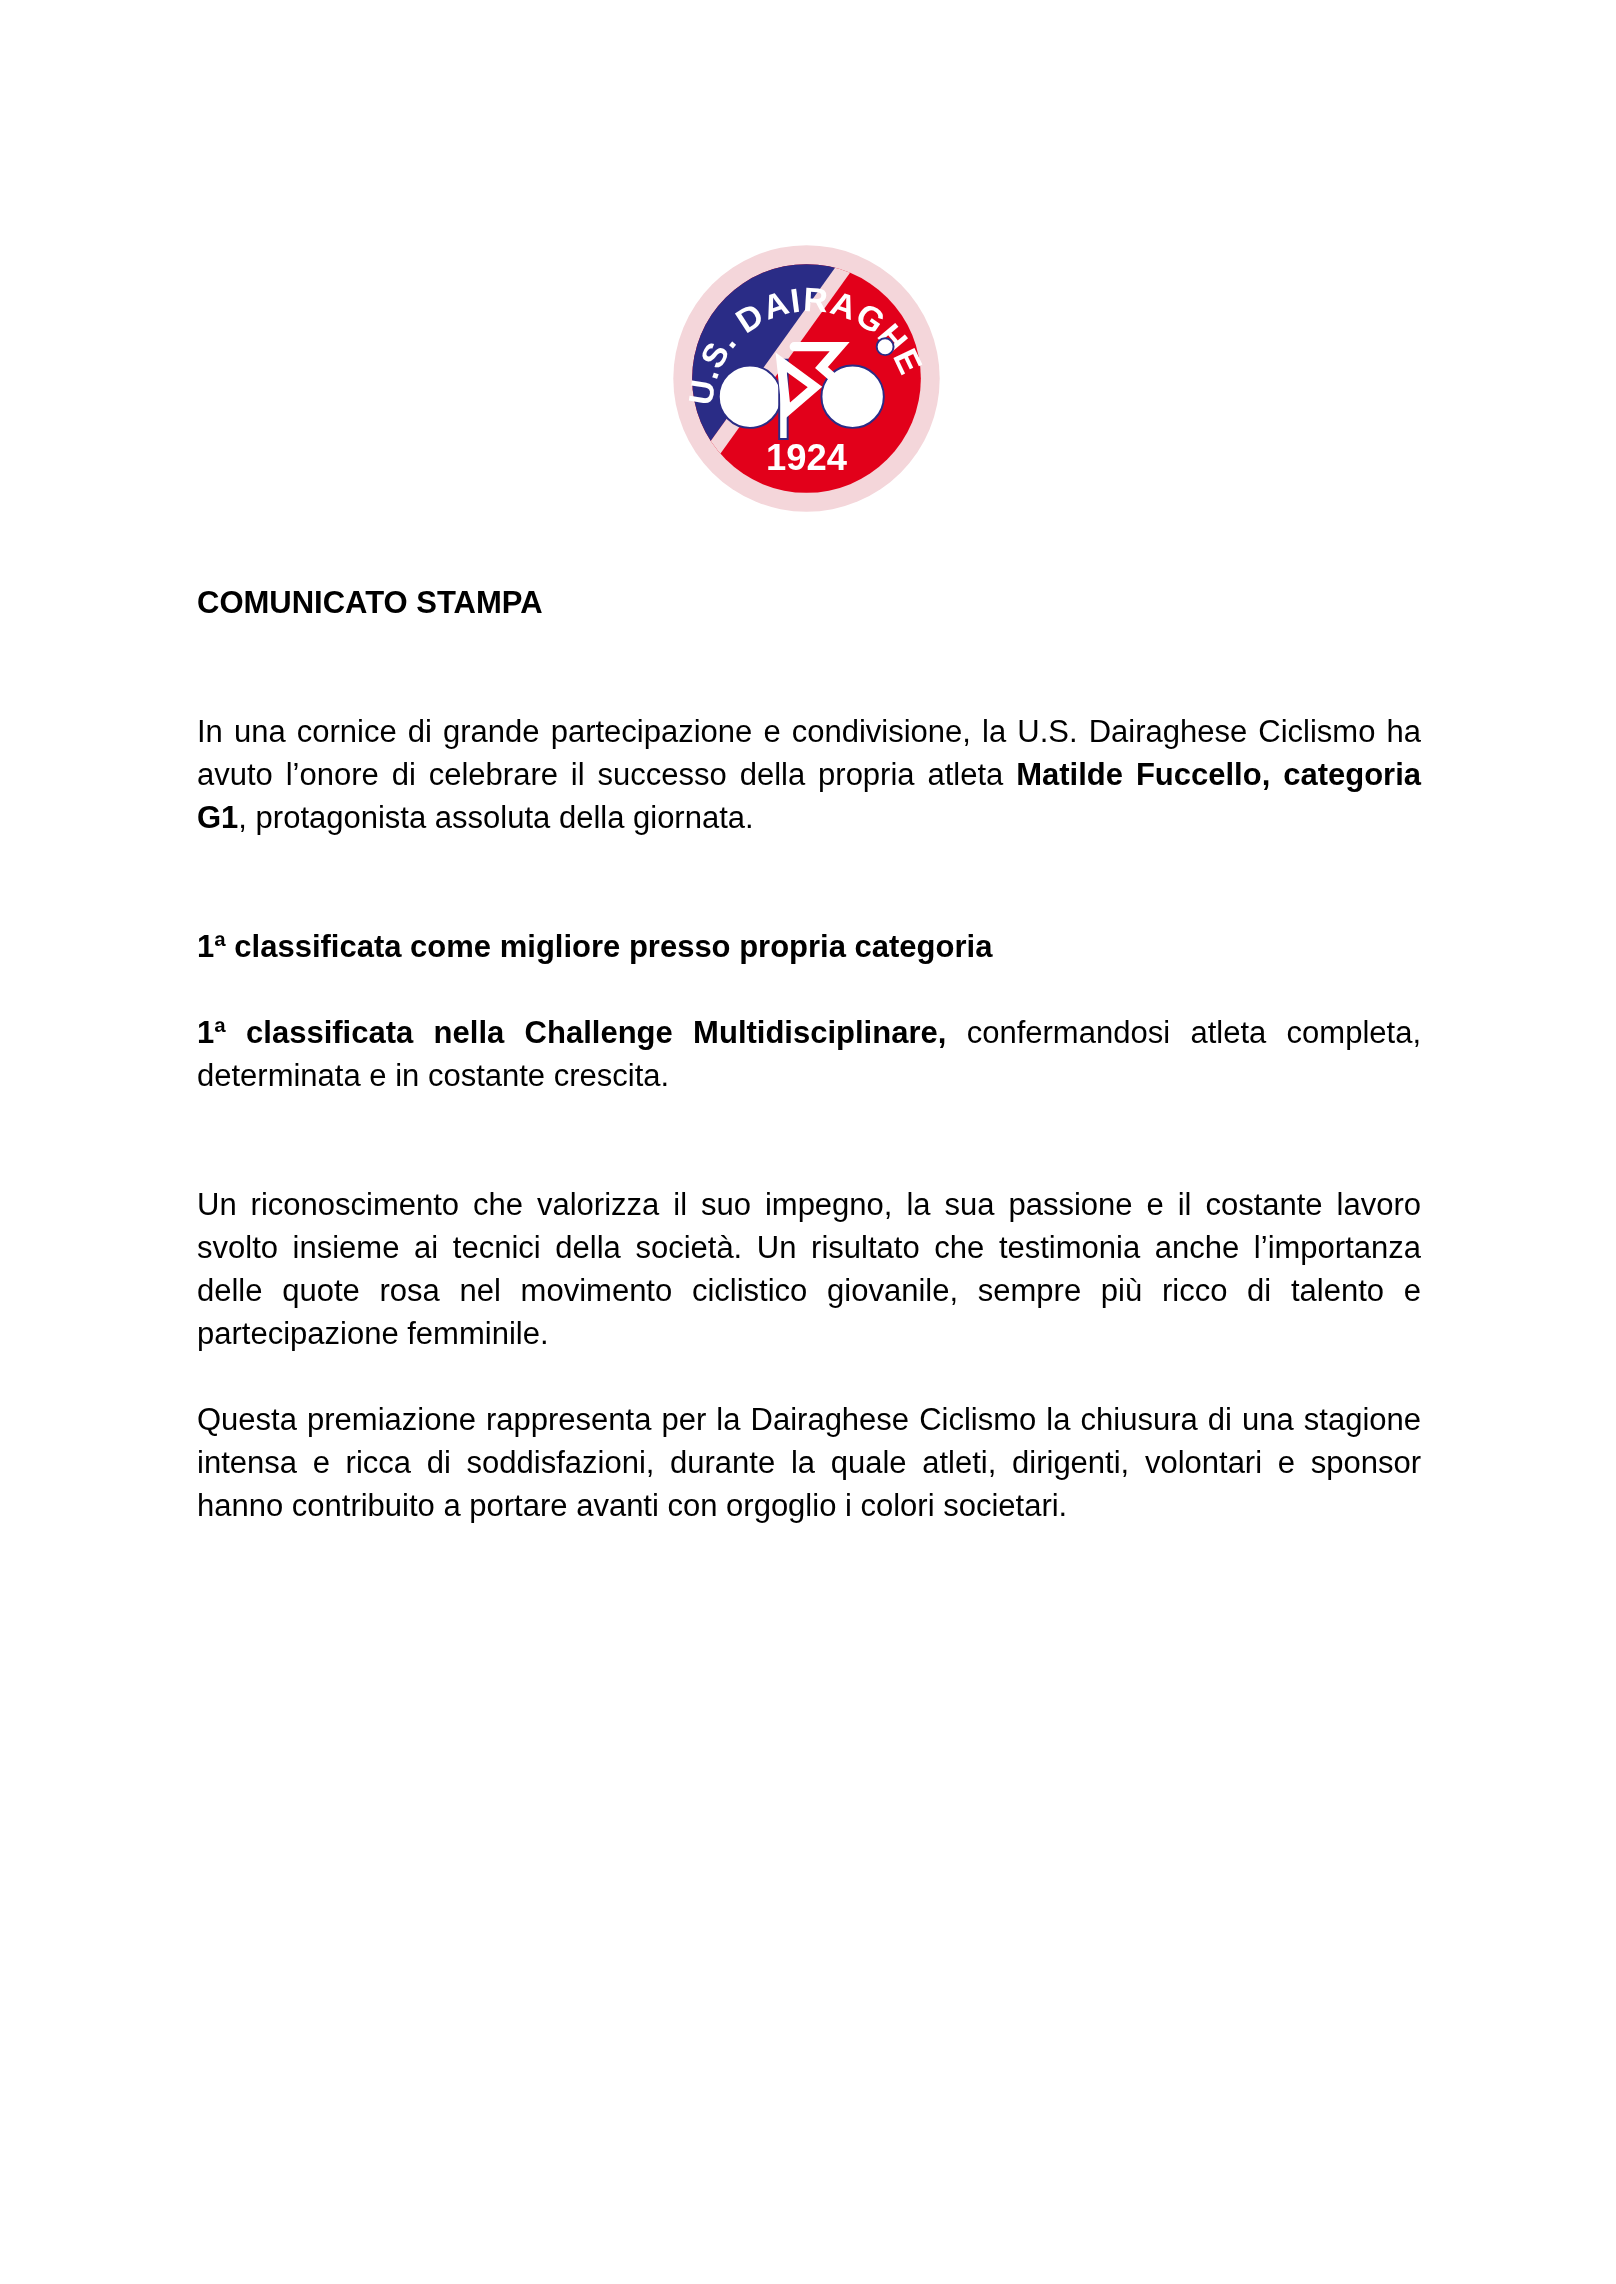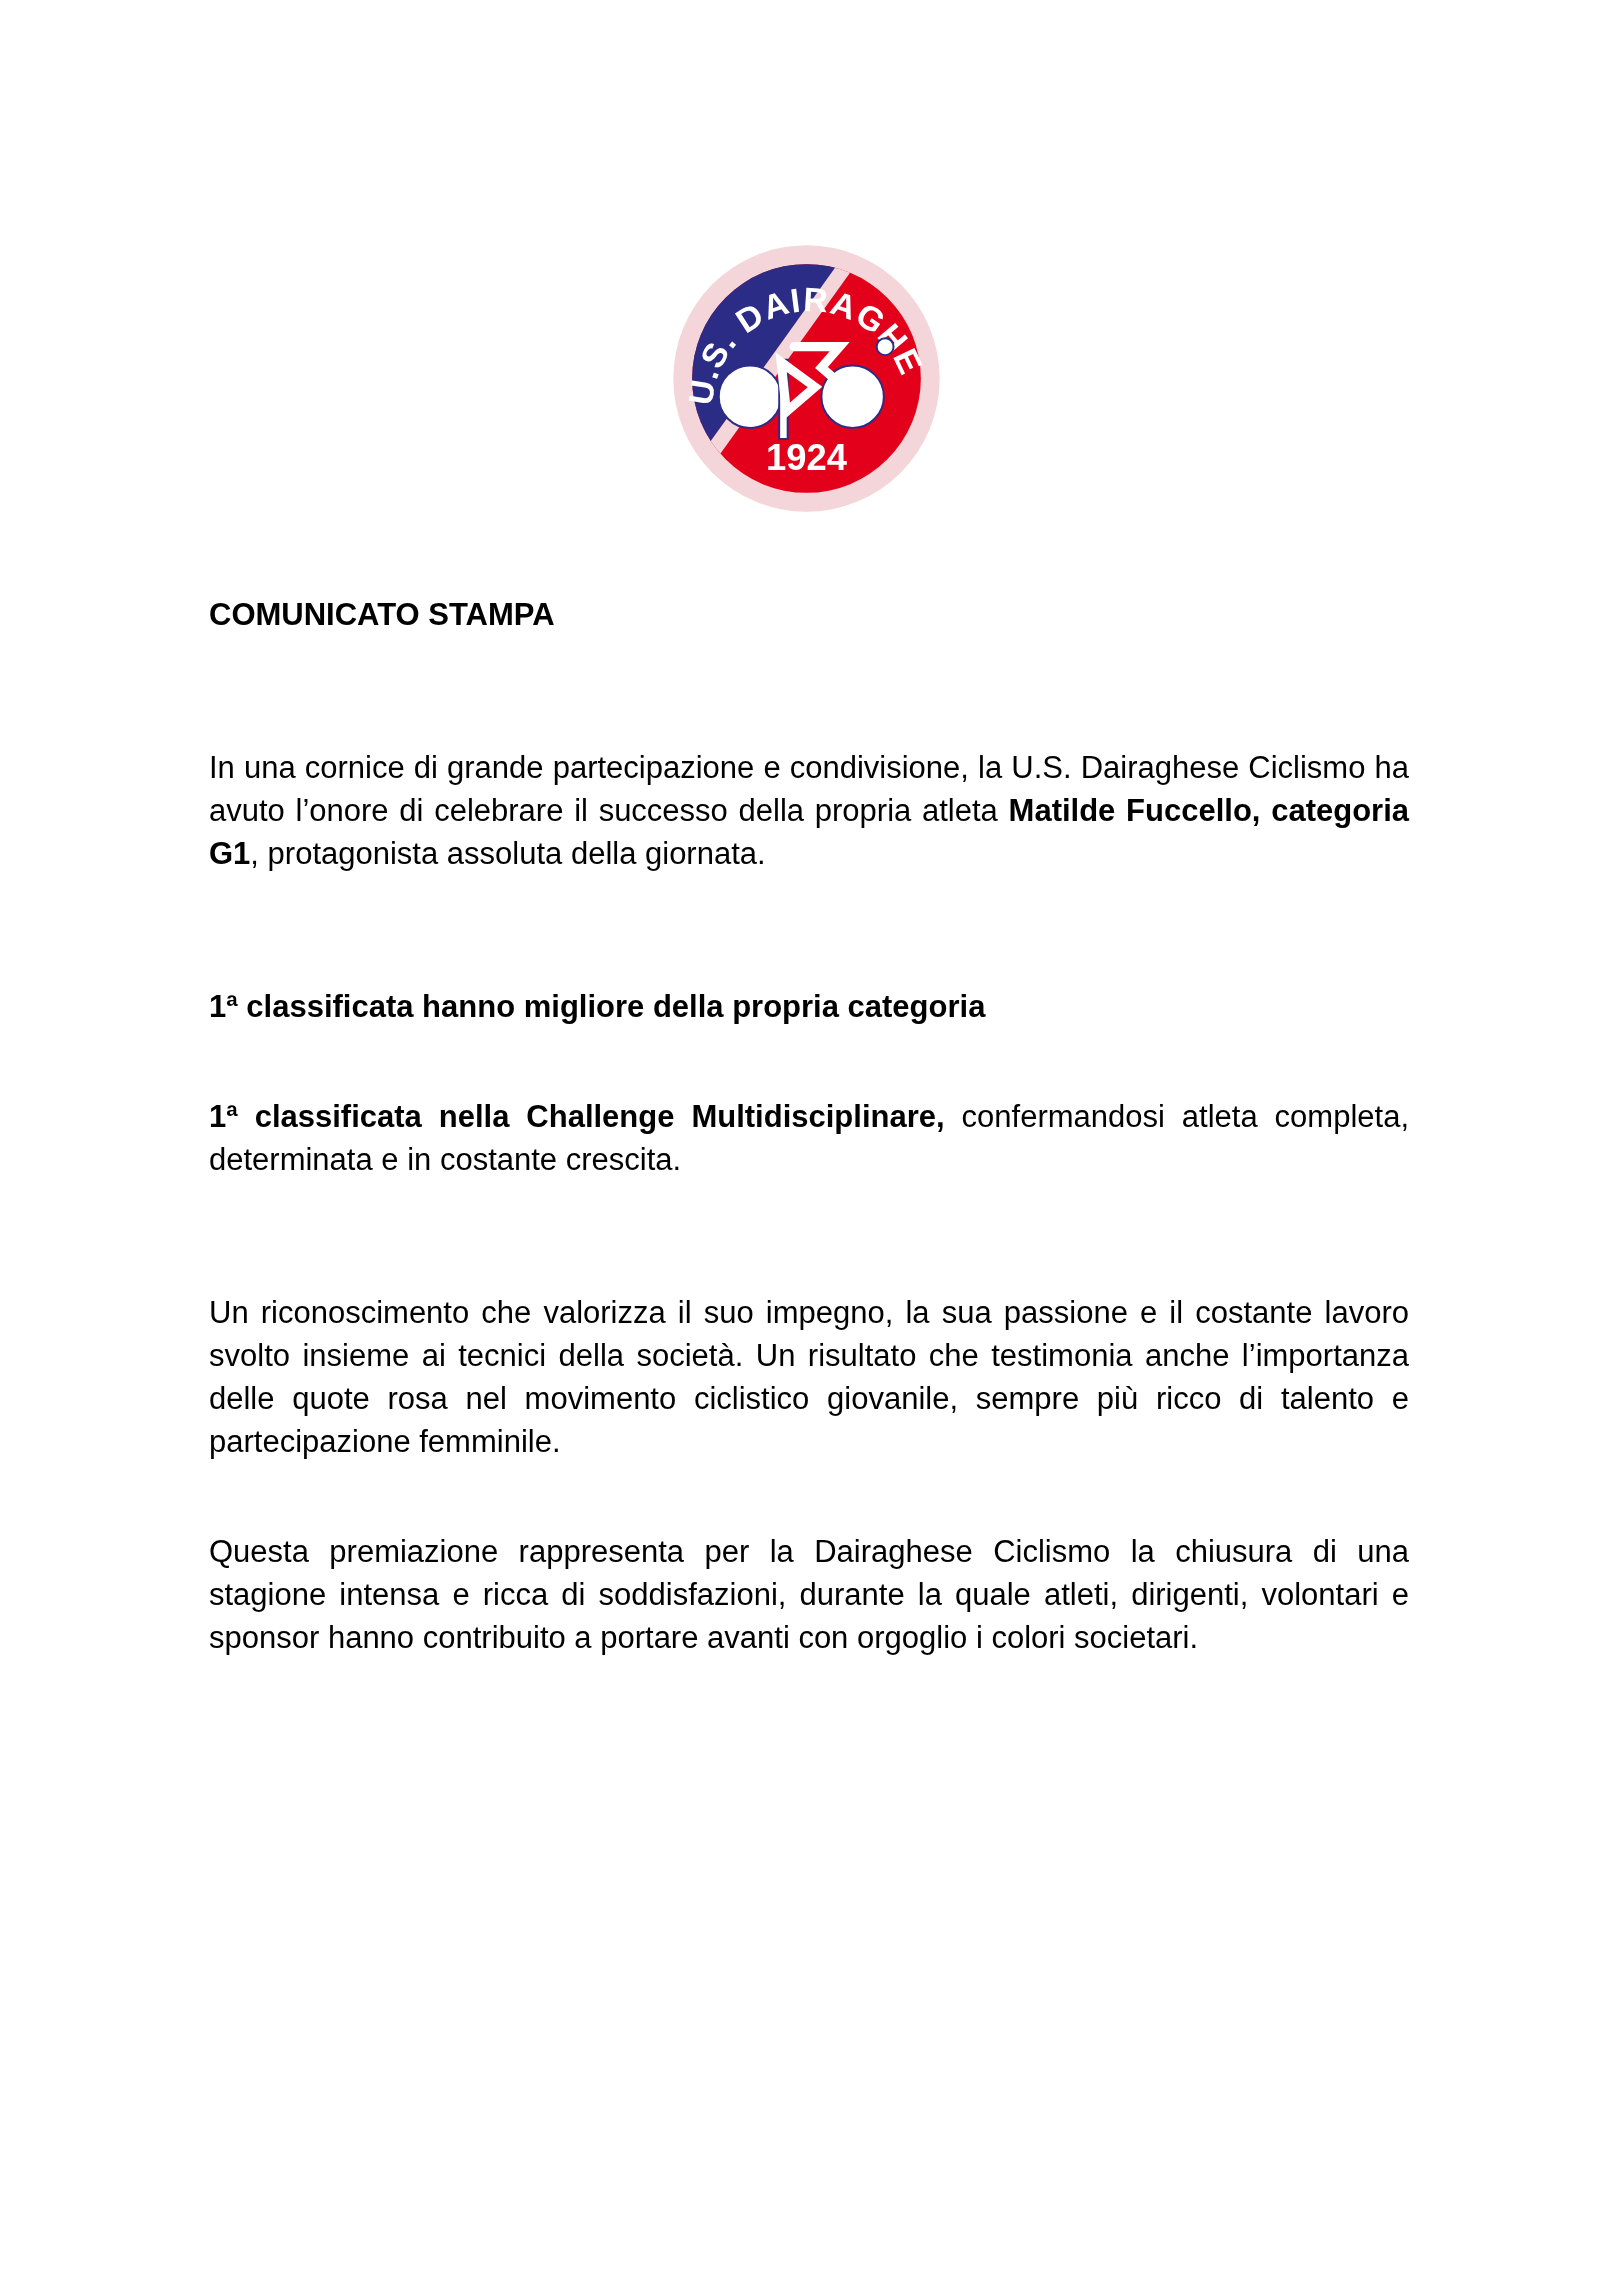--- a/index.html
+++ b/index.html
@@ -1,21 +1,21 @@
 <!DOCTYPE html>
 <html style="font-size:10.4px"><head>
 <meta charset="utf-8">
 <style>
   html, body { margin: 0; padding: 0; background: #ffffff; }
   body { width: 1617px; height: 2284px; position: relative; overflow: hidden;
          font-family: "Liberation Sans", sans-serif; color: #000; }
   .logo { position: absolute; left: 672px; top: 244px; width: 269px; height: 269px; }
   .page-text { position: absolute; left: 197px; width: 1224px; top: 581px;
                font-size: 31px; line-height: 43px; }
-  p { margin: 12px; text-align: justify; text-align-last: left; }
+  p { margin: 0; text-align: justify; text-align-last: left; }
   .b { font-weight: bold; }
   .gap-1 { height: 43px; }
   .gap-2 { height: 86px; }
   .heading { font-weight: bold; }
 </style>
 </head>
 <body>
 
 <div class="logo">
   <svg width="269" height="269" viewBox="0 0 414 414">
@@ -49,21 +49,21 @@
 
 <div class="page-text">
   <p class="heading">COMUNICATO STAMPA</p>
   <div class="gap-1"></div>
   <div class="gap-1"></div>
   <p>
     <span>In una cornice di grande partecipazione e condivisione, la U.S. Dairaghese Ciclismo ha avuto l’onore di celebrare il successo della propria atleta </span><span class="b">Matilde Fuccello, categoria G1</span><span>, protagonista assoluta della giornata.</span>
   </p>
   <div class="gap-1"></div>
   <div class="gap-1"></div>
-  <p class="b">1ª classificata hanno migliore della propria categoria</p>
+  <p class="b">1ª classificata come migliore presso propria categoria</p>
   <div class="gap-1"></div>
   <p>
     <span class="b">1ª classificata nella Challenge Multidisciplinare,</span><span> confermandosi atleta completa, determinata e in costante crescita.</span>
   </p>
   <div class="gap-2"></div>
   <p>Un riconoscimento che valorizza il suo impegno, la sua passione e il costante lavoro svolto insieme ai tecnici della società. Un risultato che testimonia anche l’importanza delle quote rosa nel movimento ciclistico giovanile, sempre più ricco di talento e partecipazione femminile.</p>
   <div class="gap-1"></div>
   <p>Questa premiazione rappresenta per la Dairaghese Ciclismo la chiusura di una stagione intensa e ricca di soddisfazioni, durante la quale atleti, dirigenti, volontari e sponsor hanno contribuito a portare avanti con orgoglio i colori societari.</p>
   <div class="gap-1"></div>
   <div class="gap-1"></div>

